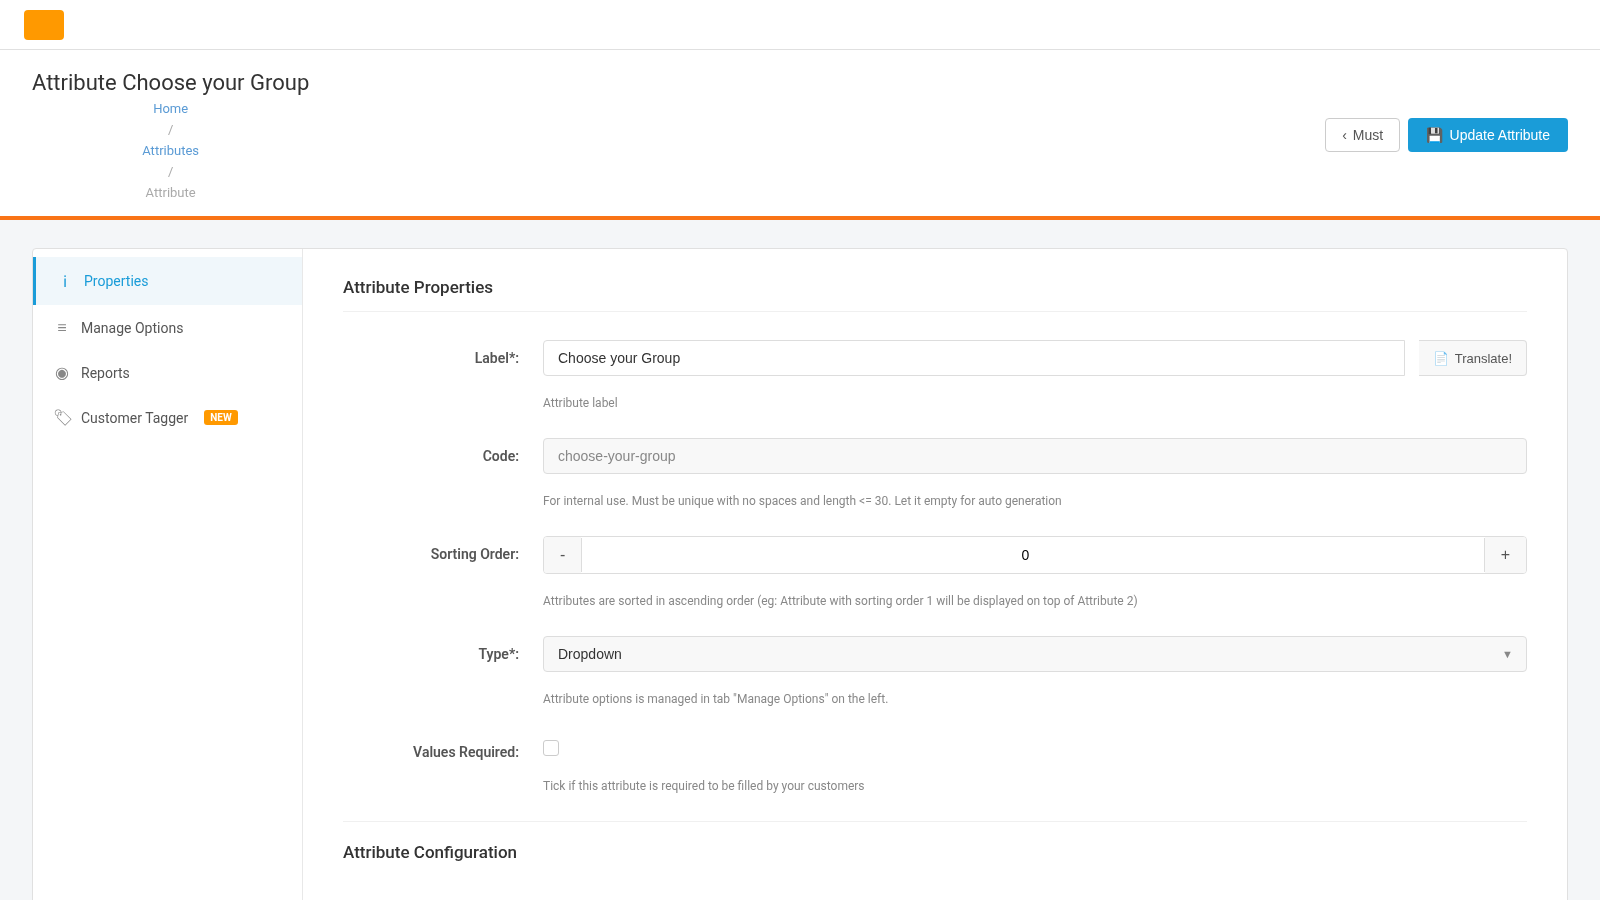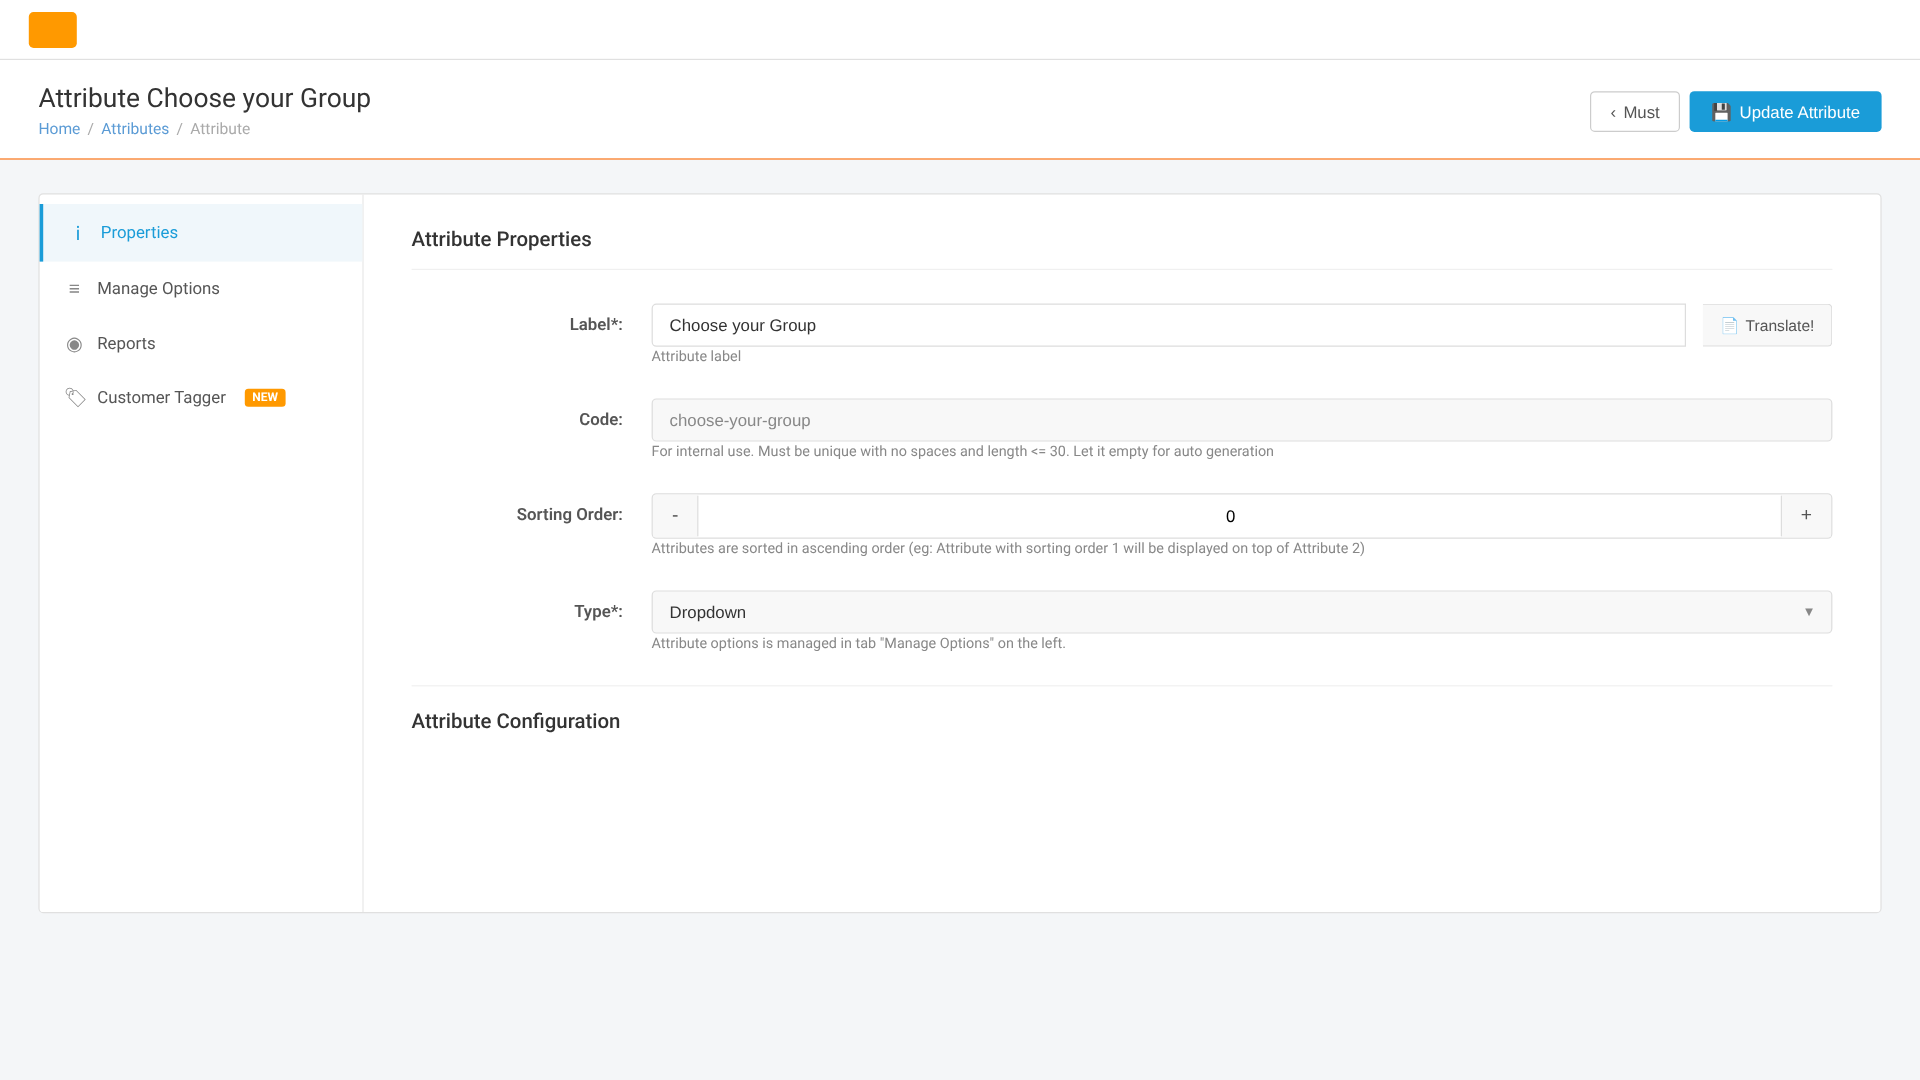--- a/index.html
+++ b/index.html
@@ -3,23 +3,23 @@
   <meta charset="utf-8">
   <style>
     * { box-sizing: border-box; margin: 0; padding: 0; }
     body { font-family: -apple-system, BlinkMacSystemFont, 'Segoe UI', Roboto, sans-serif; background: #f4f6f8; color: #333; font-size: 14px; }
 
     
     .topbar { background: #fff; border-bottom: 1px solid #e0e0e0; padding: 0 24px; height: 50px; display: flex; align-items: center; }
     .topbar-logo { width: 40px; height: 30px; background: #f90; border-radius: 4px; }
 
     
-    .page-header { background: #fff; padding: 20px 32px 16px; border-bottom: 1px solid #f97316; display: flex; align-items: center; justify-content: space-between; }
+    .page-header { background: #fff; padding: 20px 32px 16px; border-bottom: 4px solid #f97316; display: flex; align-items: center; justify-content: space-between; }
     .page-header-left h1 { font-size: 22px; font-weight: 400; color: #333; margin-bottom: 6px; }
-    .breadcrumb { display: flex; align-items: center; gap: 6px; font-size: 13px; color: #888; }
+    .breadcrumb { display: flex; align-items: center; gap: 6px; font-size: 13px; color: #888; flex-direction: column; }
     .breadcrumb a { color: #5b9bd5; text-decoration: none; }
     .breadcrumb span { color: #aaa; }
 
     .header-actions { display: flex; gap: 8px; }
     .btn-back { padding: 8px 16px; border: 1px solid #ccc; background: #fff; color: #555; border-radius: 4px; cursor: pointer; display: flex; align-items: center; gap: 6px; font-size: 14px; }
     .btn-update { padding: 8px 18px; border: none; background: #1a9cd8; color: #fff; border-radius: 4px; cursor: pointer; display: flex; align-items: center; gap: 6px; font-size: 14px; font-weight: 500; }
 
     
     .main-content { padding: 28px 32px; }
     .card { background: #fff; border: 1px solid #e0e0e0; border-radius: 4px; display: flex; min-height: 600px; }
@@ -36,21 +36,21 @@
     .form-area { flex: 1; padding: 28px 40px; }
     .section-title { font-size: 17px; font-weight: 500; color: #333; margin-bottom: 28px; padding-bottom: 14px; border-bottom: 1px solid #f0f0f0; }
 
     .form-row { display: flex; margin-bottom: 28px; }
     .form-label { width: 200px; text-align: right; padding-right: 24px; padding-top: 10px; font-size: 14px; color: #555; flex-shrink: 0; }
     .form-label strong { font-weight: 600; }
     .form-control-wrap { flex: 1; }
 
     .form-input { width: 100%; padding: 9px 14px; border: 1px solid #ddd; border-radius: 4px; font-size: 14px; color: #333; outline: none; }
     .form-input.disabled { background: #f8f8f8; color: #888; cursor: not-allowed; }
-    .form-hint { margin-top: 1px; font-size: 12px; color: #888; }
+    .form-hint { margin-top: 20px; font-size: 12px; color: #888; }
 
     .input-with-translate { display: flex; gap: 14px; }
     .input-with-translate .form-input { border-radius: 4px 0 0 4px; flex: 1; }
     .btn-translate { padding: 9px 14px; border: 1px solid #ddd; border-left: none; background: #f8f8f8; color: #555; cursor: pointer; border-radius: 0 4px 4px 0; font-size: 13px; display: flex; align-items: center; gap: 5px; white-space: nowrap; }
 
     
     .sorting-wrap { display: flex; align-items: center; gap: 0; width: 100%; border: 1px solid #ddd; border-radius: 4px; overflow: hidden; }
     .sort-btn { padding: 9px 16px; background: #f8f8f8; border: none; cursor: pointer; font-size: 16px; color: #555; }
     .sort-input { flex: 1; padding: 9px 14px; border: none; border-left: 1px solid #ddd; border-right: 1px solid #ddd; font-size: 14px; text-align: center; outline: none; }
 
@@ -172,18 +172,27 @@
               <option>Text</option>
               <option>Textarea</option>
               <option>Checkbox</option>
               <option>Radio</option>
             </select>
           </div>
           <div class="form-hint">Attribute options is managed in tab "Manage Options" on the left.</div>
         </div>
       </div>
 
+      <div class="form-row">
+        <div class="form-label">
+          <strong>Values Required:</strong>
+        </div>
+        <div class="form-control-wrap">
+          <div class="checkbox-custom"></div>
+          <div class="form-hint">Tick if this attribute is required to be filled by your customers</div>
+        </div>
+      </div>
 
       <div class="section2-title">Attribute Configuration</div>
 
     </div>
   </div>
 </div>
 
 </body></html>

